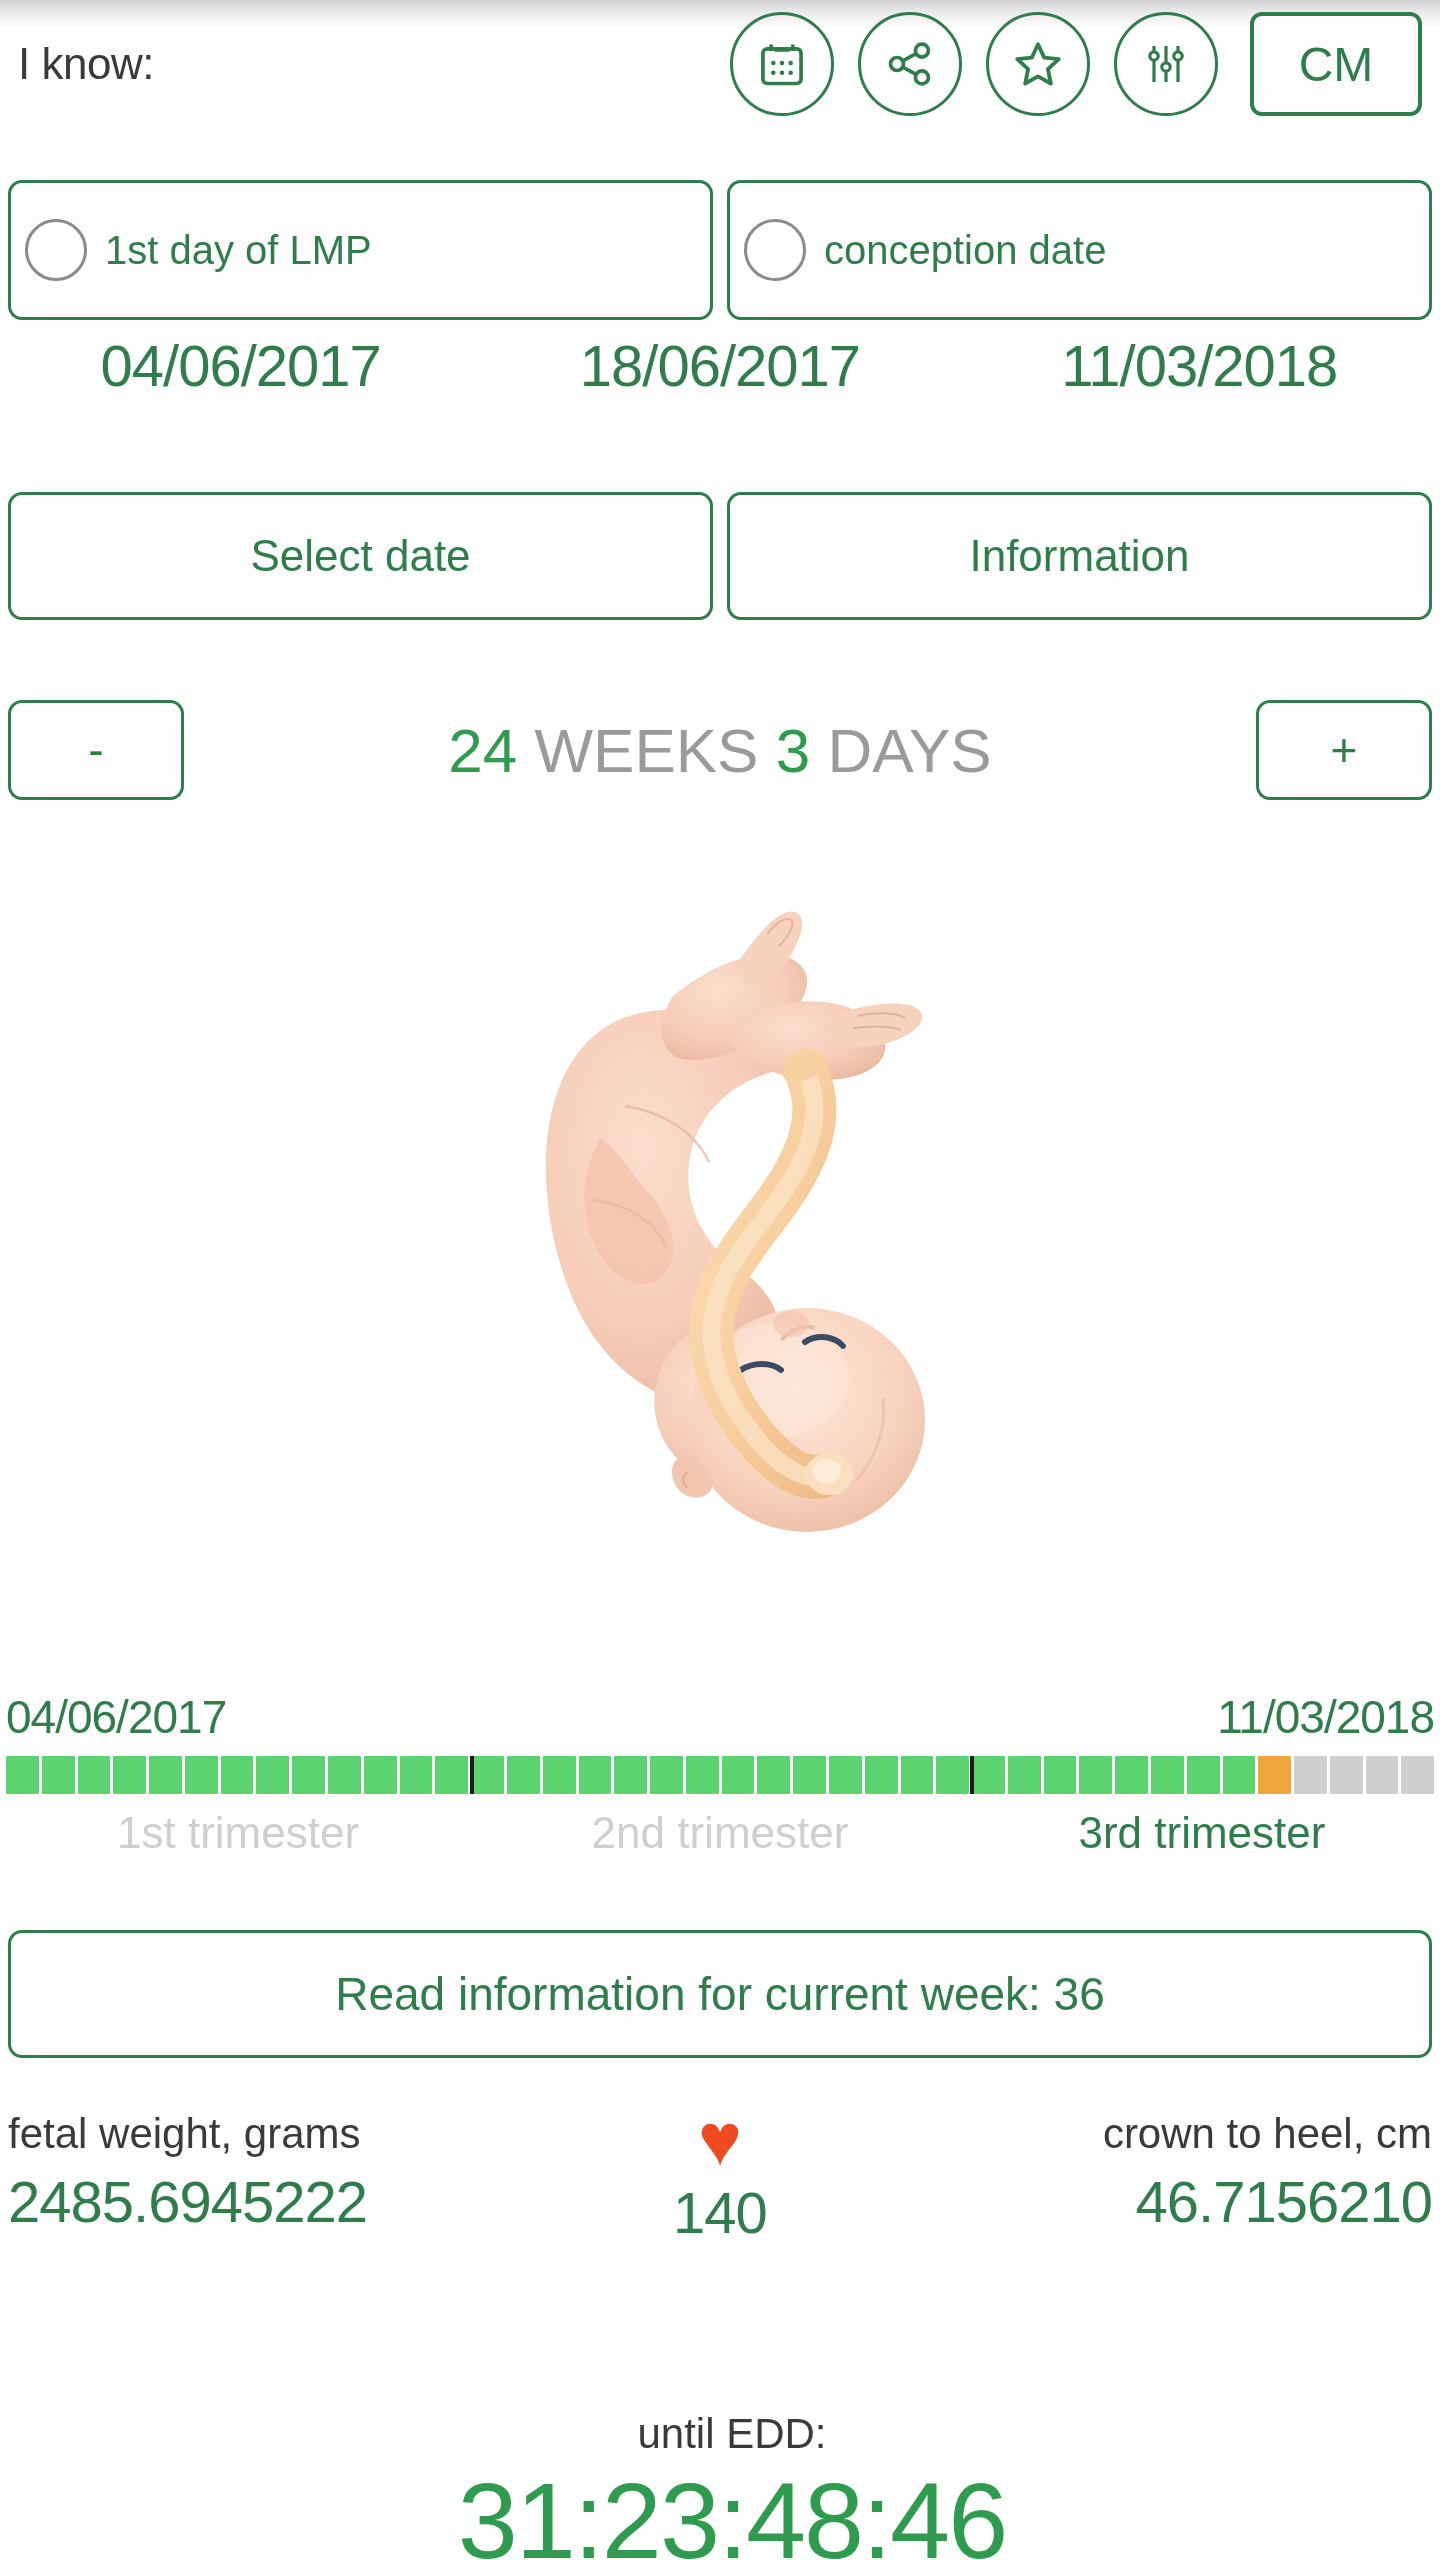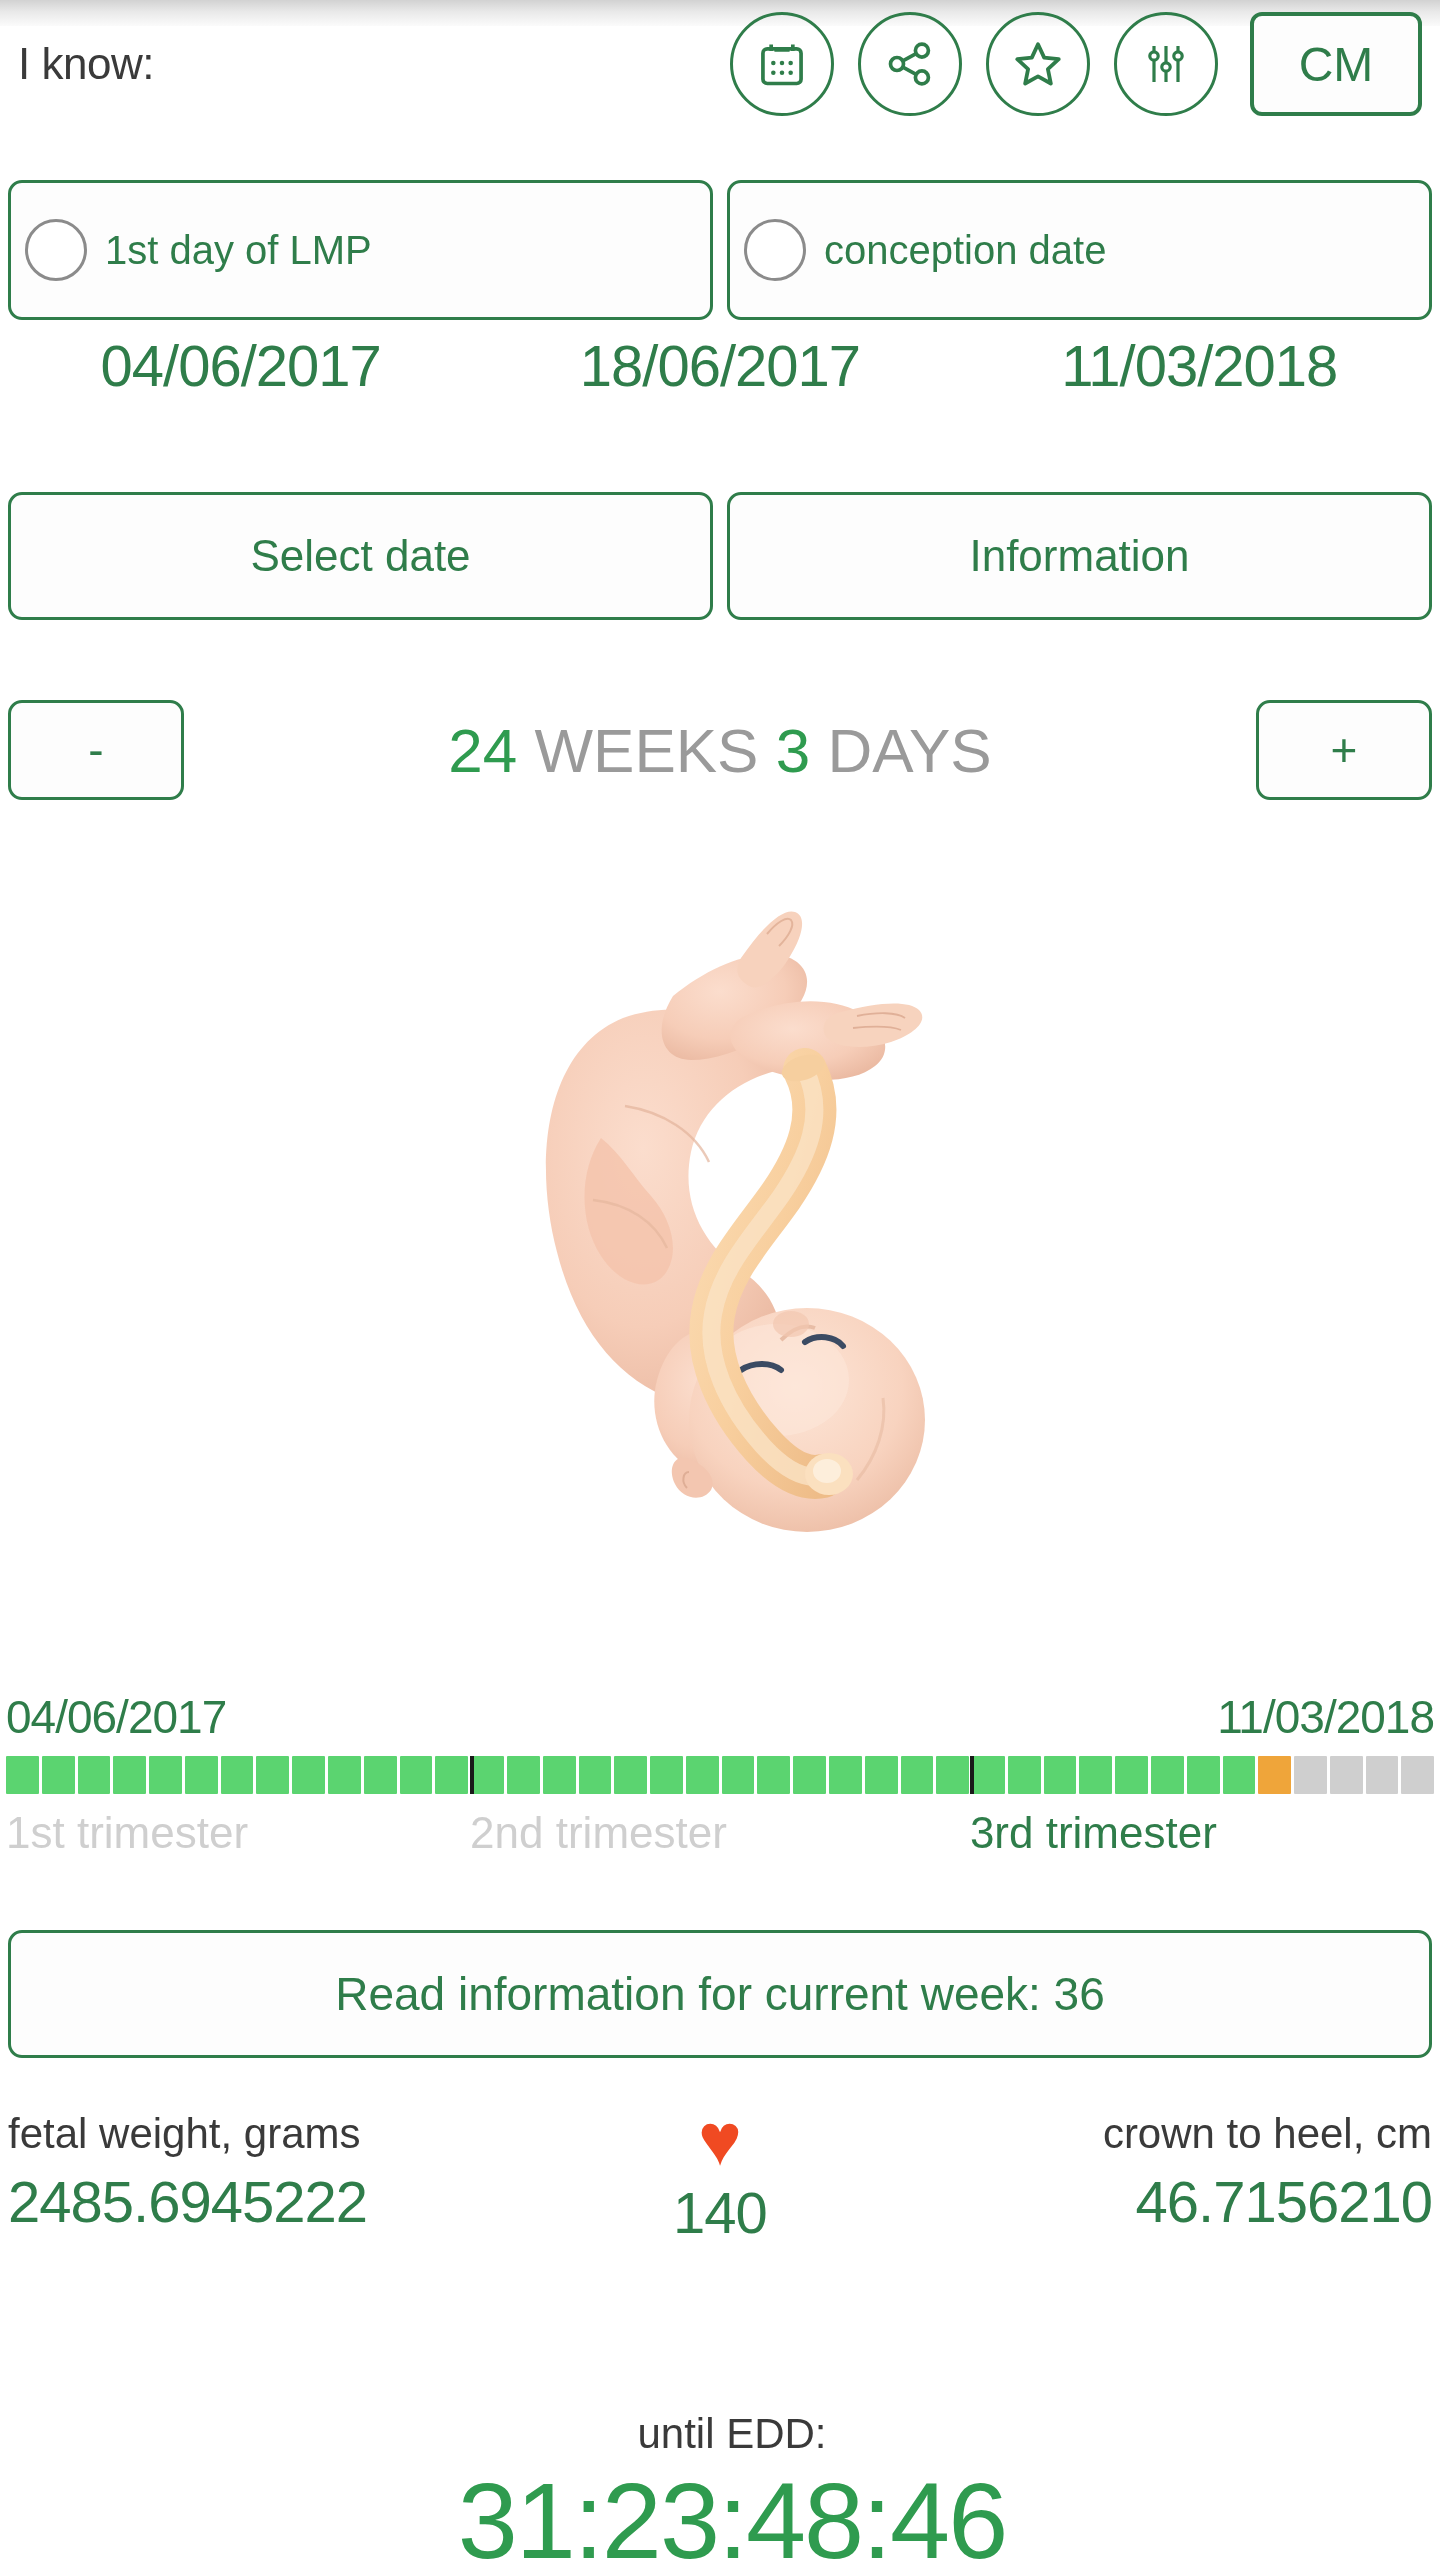--- a/index.html
+++ b/index.html
@@ -215,21 +215,21 @@
     position: absolute;
     top: 0; bottom: 0;
     width: 4px;
     background: #1a1a1a;
   }
   .trimesters {
     display: flex;
     margin-top: 14px;
     font-size: 44px;
   }
-  .tri { text-align: left; color: #cfcfcf; }
+  .tri { text-align: center; color: #cfcfcf; }
   .tri.active { color: #2f7d4a; }
   .tri-1 { flex: 13; }
   .tri-2 { flex: 14; }
   .tri-3 { flex: 13; }
 
   
   .read-btn {
     position: absolute;
     top: 1930px; left: 8px;
     width: 1424px;

